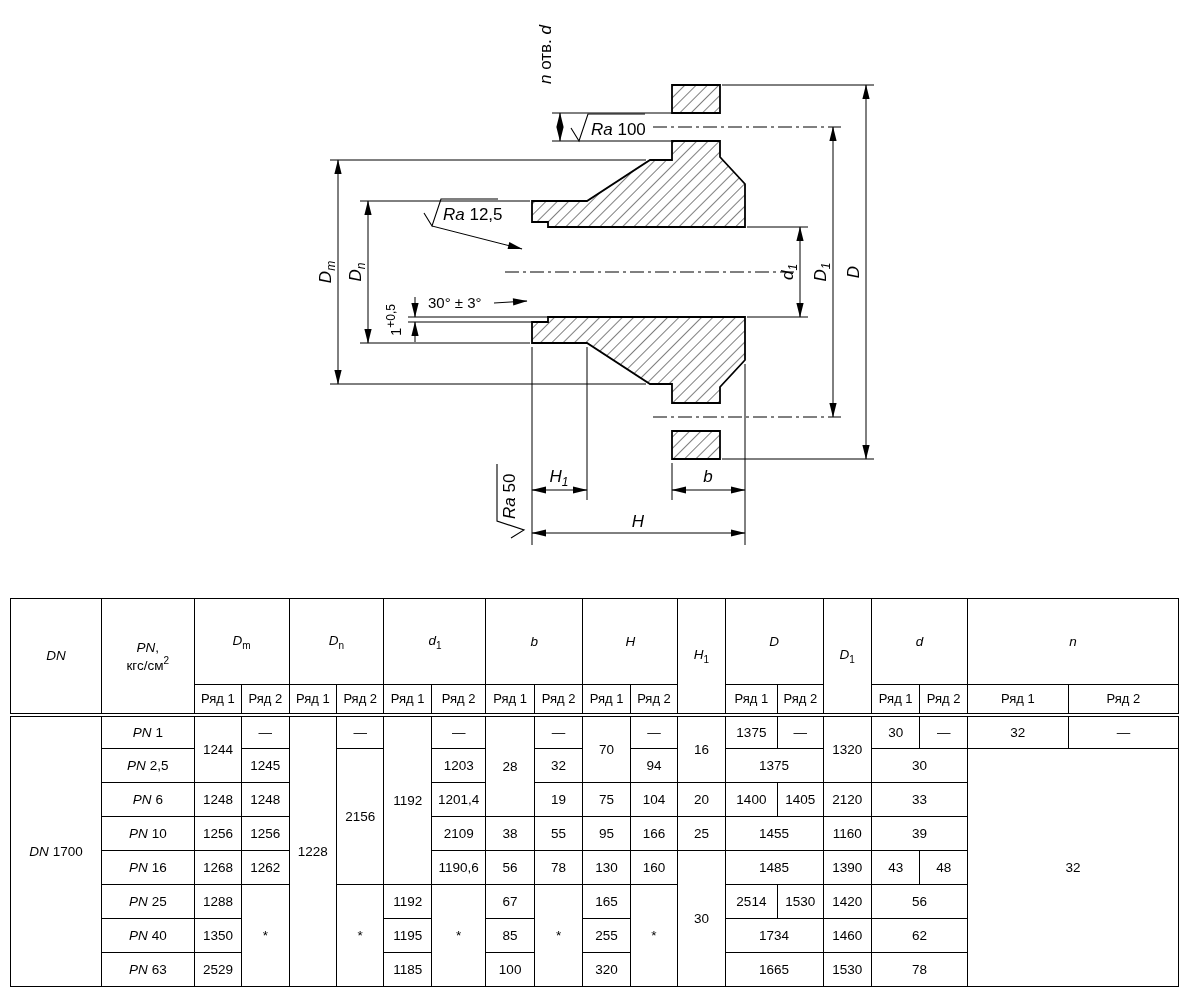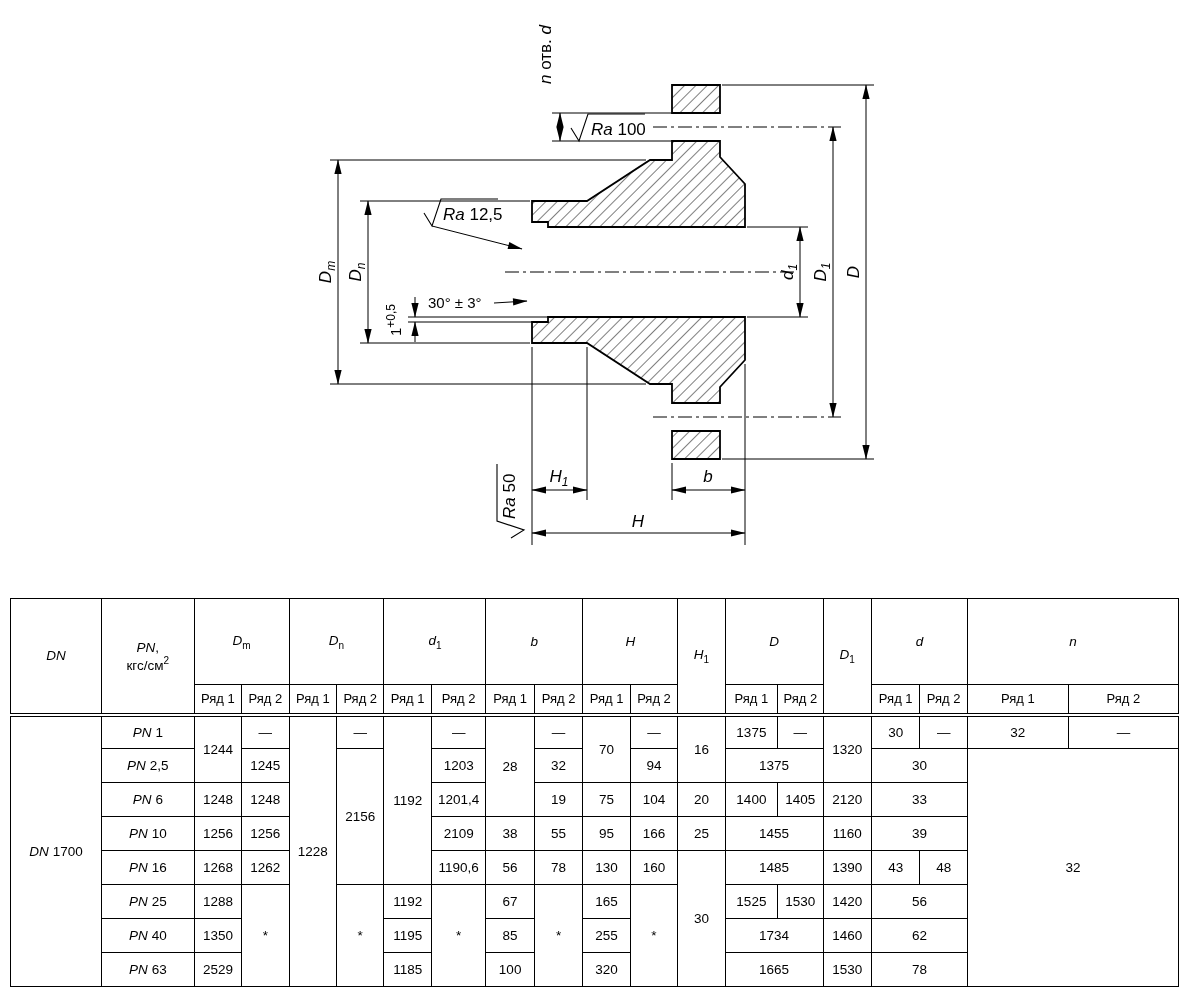--- a/index.html
+++ b/index.html
@@ -263,21 +263,21 @@
       <td><i>PN</i><span class="num">25</span></td>
       <td>1288</td>
       <td rowspan="3">*</td>
       <td rowspan="3">*</td>
       <td>1192</td>
       <td rowspan="3">*</td>
       <td>67</td>
       <td rowspan="3">*</td>
       <td>165</td>
       <td rowspan="3">*</td>
-      <td>1525</td>
+      <td>2514</td>
       <td>1530</td>
       <td>1420</td>
       <td colspan="2">56</td>
     </tr>
     <tr>
       <td><i>PN</i><span class="num">40</span></td>
       <td>1350</td>
       <td>1195</td>
       <td>85</td>
       <td>255</td>

